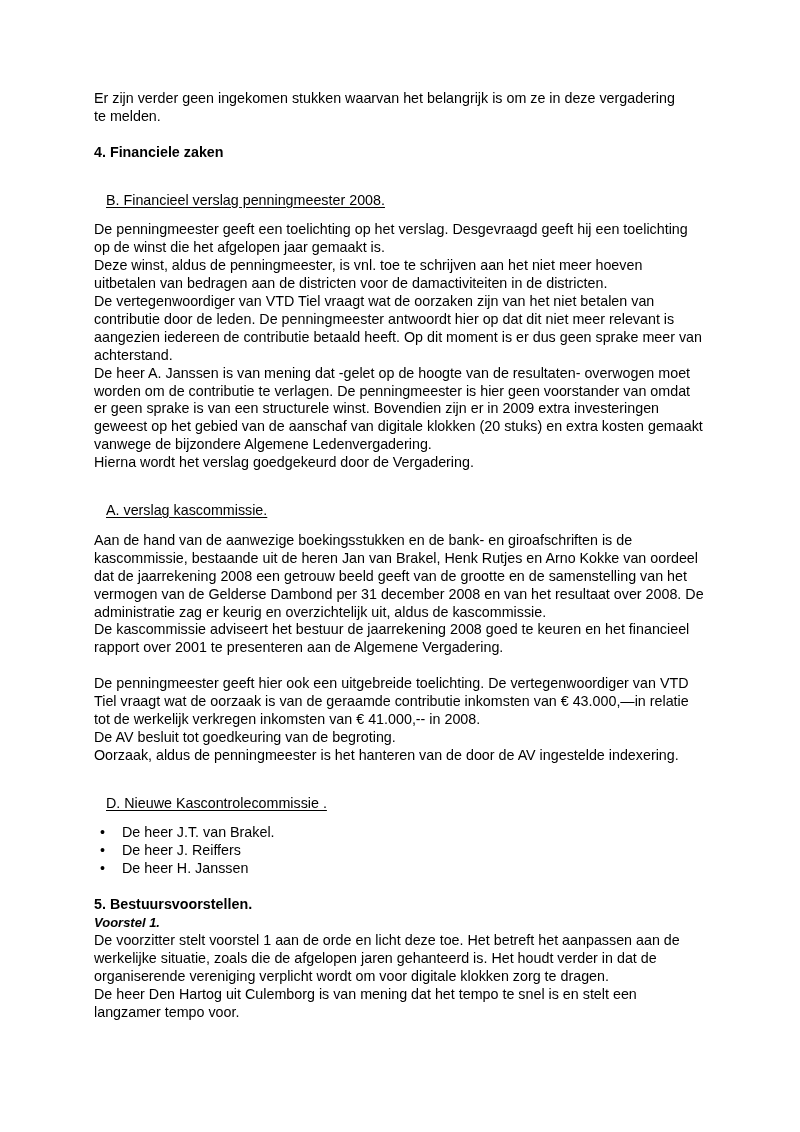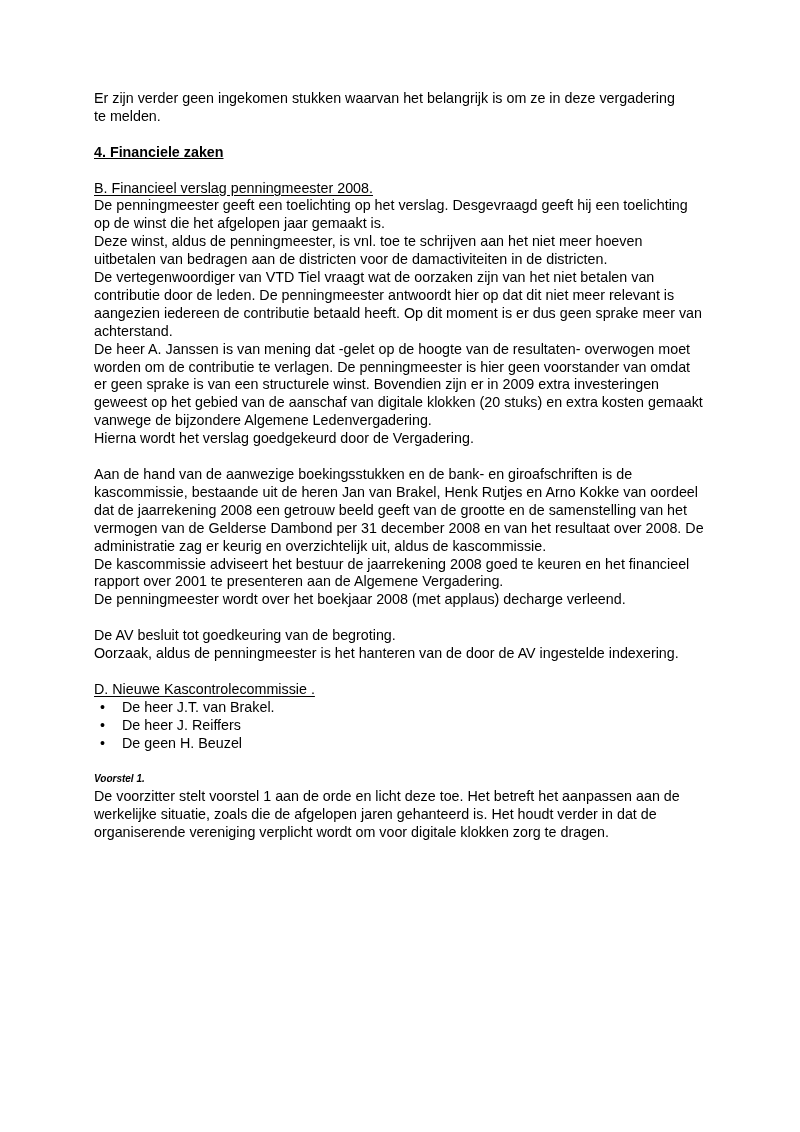--- a/index.html
+++ b/index.html
@@ -33,42 +33,41 @@
   }
   .spacer {
     height: 17.9px;
   }
   .heading-bold {
     margin: 0;
     padding: 0;
     font-weight: bold;
     font-size: 14.3px;
     line-height: 17.9px;
-    text-decoration: underline;
   }
   .heading-underline {
-    margin: 0;
+    margin: 12px;
     padding: 0;
     font-size: 14.3px;
     line-height: 17.9px;
     text-decoration: underline;
     text-underline-offset: 2px;
     display: inline-block;
   }
   .heading-underline-wrap {
     margin: 0;
     padding: 0;
     line-height: 17.9px;
   }
   .heading-bolditalic {
     margin: 0;
     padding: 0;
     font-weight: bold;
     font-style: italic;
-    font-size: 10px;
+    font-size: 13px;
     line-height: 17.9px;
   }
   ul.bullets {
     list-style: none;
     margin: 0;
     padding: 0;
   }
   ul.bullets li {
     position: relative;
     margin: 0;
@@ -100,37 +99,40 @@
 
     <p class="heading-underline-wrap"><span class="heading-underline">B. Financieel verslag penningmeester 2008.</span></p>
     <p class="para">De penningmeester geeft een toelichting op het verslag. Desgevraagd geeft hij een toelichting op de winst die het afgelopen jaar gemaakt is.</p>
     <p class="para">Deze winst, aldus de penningmeester, is vnl. toe te schrijven aan het niet meer hoeven uitbetalen van bedragen aan de districten voor de damactiviteiten in de districten.</p>
     <p class="para">De vertegenwoordiger van VTD Tiel vraagt wat de oorzaken zijn van het niet betalen van contributie door de leden. De penningmeester antwoordt hier op dat dit niet meer relevant is aangezien iedereen de contributie betaald heeft. Op dit moment is er dus geen sprake meer van achterstand.</p>
     <p class="para">De heer A. Janssen is van mening dat -gelet op de hoogte van de resultaten- overwogen moet worden om de contributie te verlagen. De penningmeester is hier geen voorstander van omdat er geen sprake is van een structurele winst. Bovendien zijn er in 2009 extra investeringen geweest op het gebied van de aanschaf van digitale klokken (20 stuks) en extra kosten gemaakt vanwege de bijzondere Algemene Ledenvergadering.</p>
     <p class="para">Hierna wordt het verslag goedgekeurd door de Vergadering.</p>
 
     <div class="spacer"></div>
 
+    <p class="heading-underline-wrap"><span class="heading-underline">A. verslag kascommissie.</span></p>
     <p class="para">Aan de hand van de aanwezige boekingsstukken en de bank- en giroafschriften is de kascommissie, bestaande uit de heren Jan van Brakel, Henk Rutjes en Arno Kokke van oordeel dat de jaarrekening 2008 een getrouw beeld geeft van de grootte en de samenstelling van het vermogen van de Gelderse Dambond per 31 december 2008 en van het resultaat over 2008. De administratie zag er keurig en overzichtelijk uit, aldus de kascommissie.</p>
     <p class="para">De kascommissie adviseert het bestuur de jaarrekening 2008 goed te keuren en het financieel rapport over 2001 te presenteren aan de Algemene Vergadering.</p>
-    <p class="para">De penningmeester wordt over het boekjaar 2008 (met applaus) decharge verleend.</p>
 
     <div class="spacer"></div>
 
+    <p class="para">De penningmeester geeft hier ook een uitgebreide toelichting. De vertegenwoordiger van VTD Tiel vraagt wat de oorzaak is van de geraamde contributie inkomsten van € 43.000,—in relatie tot de werkelijk verkregen inkomsten van € 41.000,-- in 2008.</p>
     <p class="para">De AV besluit tot goedkeuring van de begroting.</p>
     <p class="para">Oorzaak, aldus de penningmeester is het hanteren van de door de AV ingestelde indexering.</p>
 
     <div class="spacer"></div>
 
     <p class="heading-underline-wrap"><span class="heading-underline">D. Nieuwe Kascontrolecommissie .</span></p>
     <ul class="bullets">
       <li><span class="dot">•</span><span>De heer J.T. van Brakel.</span></li>
       <li><span class="dot">•</span><span>De heer J. Reiffers</span></li>
-      <li><span class="dot">•</span><span>De geen H. Beuzel</span></li>
+      <li><span class="dot">•</span><span>De heer H. Janssen</span></li>
     </ul>
 
     <div class="spacer"></div>
 
+    <p class="heading-bold">5. Bestuursvoorstellen.</p>
     <p class="heading-bolditalic">Voorstel 1.</p>
     <p class="para">De voorzitter stelt voorstel 1 aan de orde en licht deze toe. Het betreft het aanpassen aan de werkelijke situatie, zoals die de afgelopen jaren gehanteerd is. Het houdt verder in dat de organiserende vereniging verplicht wordt om voor digitale klokken zorg te dragen.</p>
+    <p class="para">De heer Den Hartog uit Culemborg is van mening dat het tempo te snel is en stelt een langzamer tempo voor.</p>
 
   </div>
 </div>
 
 </body></html>

